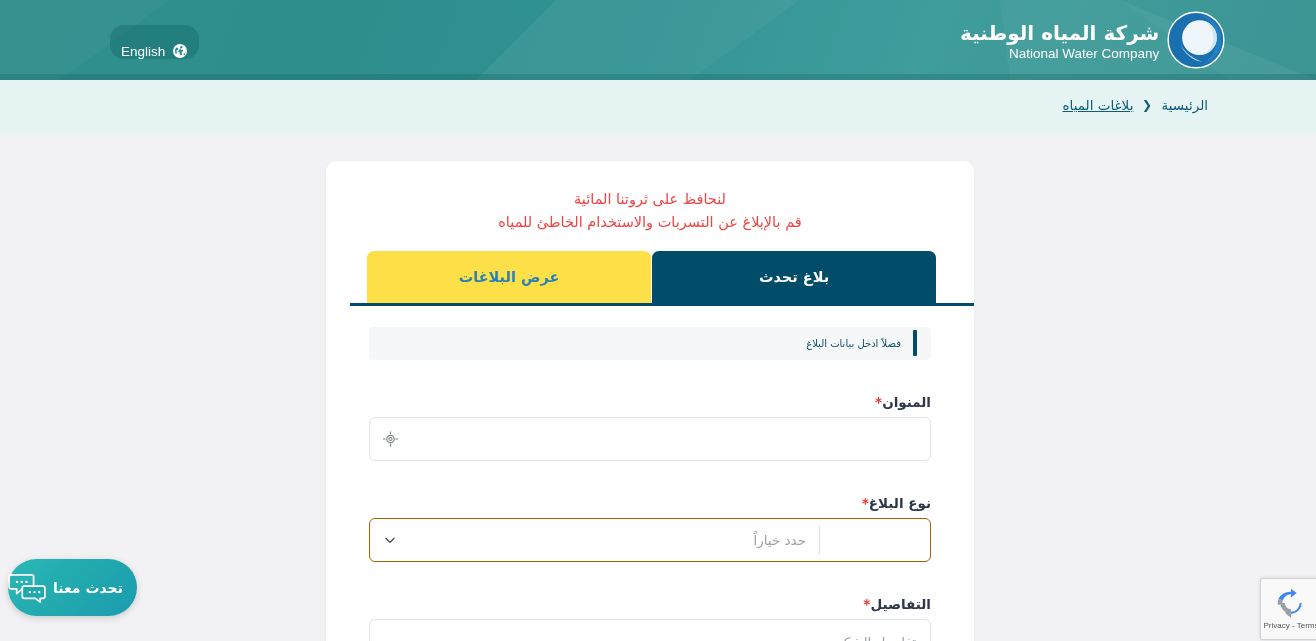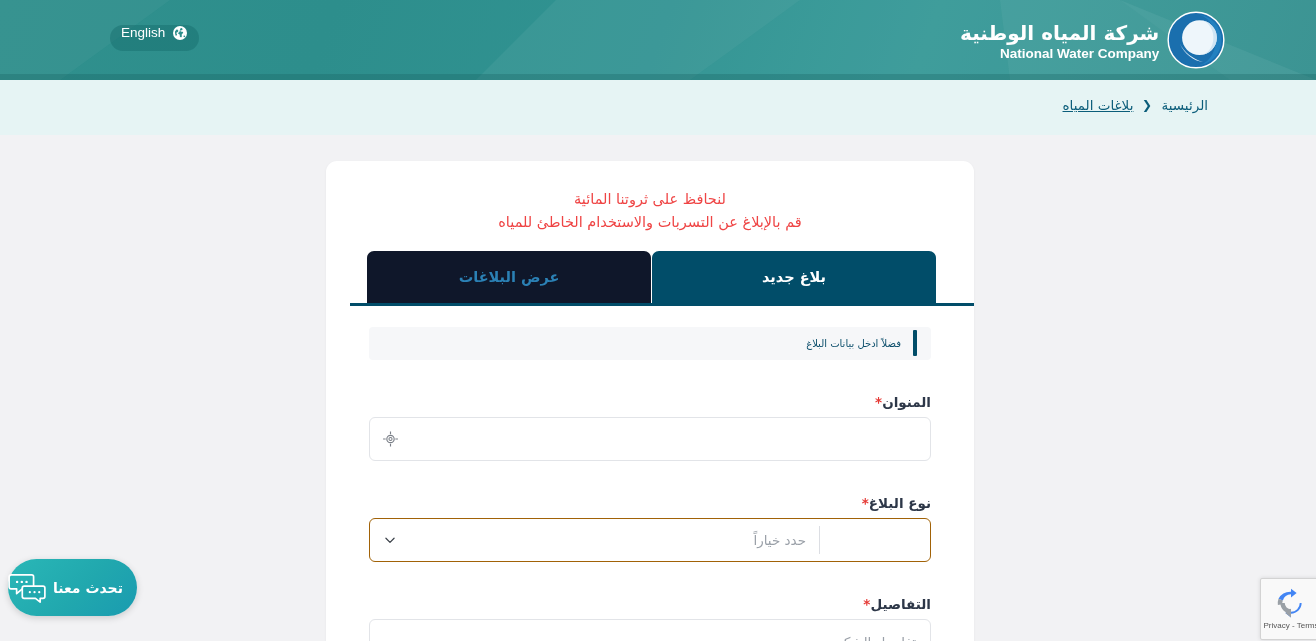--- a/index.html
+++ b/index.html
@@ -36,24 +36,24 @@
     left: 0; bottom: 0;
     width: 100%;
     height: 6px;
     background: rgba(22,95,95,0.30);
   }
 
   .lang-btn {
     position: absolute;
     top: 25px;
     left: 110px;
-    height: 26px;
+    height: 34px;
     padding: 0 11px 0 11px;
     display: flex;
-    align-items: flex-start;
+    align-items: flex-end;
     gap: 7px;
     background: rgba(20,104,104,0.42);
     border: none;
     border-radius: 14px;
     color: #ffffff;
     font-size: 13.5px;
     font-family: "Liberation Sans", sans-serif;
     cursor: pointer;
     direction: ltr;
   }
@@ -80,21 +80,20 @@
   .brand-ar {
     font-size: 20px;
     font-weight: bold;
     letter-spacing: .3px;
     white-space: nowrap;
   }
   .brand-en {
     font-size: 13.5px;
     white-space: nowrap;
     font-family: "Liberation Sans", sans-serif;
-    font-weight: bold;
   }
   .brand-logo { width: 58px; height: 58px; display:block; }
 
   
   .crumb-bar {
     position: absolute;
     top: 80px; left: 0;
     width: 1316px;
     height: 55px;
     background: #e6f4f4;
@@ -163,21 +162,21 @@
     border-radius: 7px 7px 0 0;
     cursor: pointer;
     border: none;
     font-family: inherit;
   }
   .tab.active {
     background: #014d69;
     color: #ffffff;
   }
   .tab.inactive {
-    background: #0f172a;
+    background: #fde047;
     color: #2b81b5;
     margin-right: 1px;
   }
   .tab-underline {
     position: absolute;
     left: 24px;
     right: 0;
     bottom: 0;
     height: 3px;
     background: #014d69;
@@ -420,21 +419,21 @@
 </div>
 
 <div class="card">
 
   <div class="card-title">
     <div>لنحافظ على ثروتنا المائية</div>
     <div>قم بالإبلاغ عن التسربات والاستخدام الخاطئ للمياه</div>
   </div>
 
   <div class="tabs">
-    <button class="tab active">بلاغ جديد</button>
+    <button class="tab active">بلاغ تحدث</button>
     <button class="tab inactive">عرض البلاغات</button>
     <div class="tab-underline"></div>
   </div>
 
   <div class="section-head">
     <span class="section-accent"></span>
     <span class="section-head-text">فضلاً ادخل بيانات البلاغ</span>
   </div>
 
   <div class="form">

